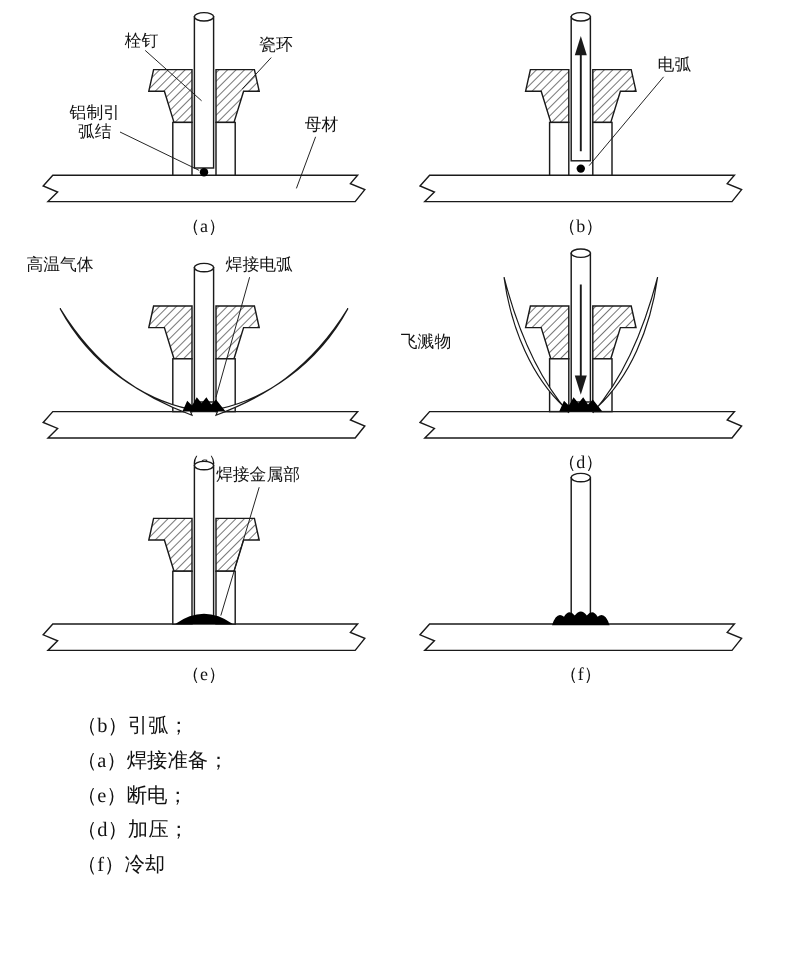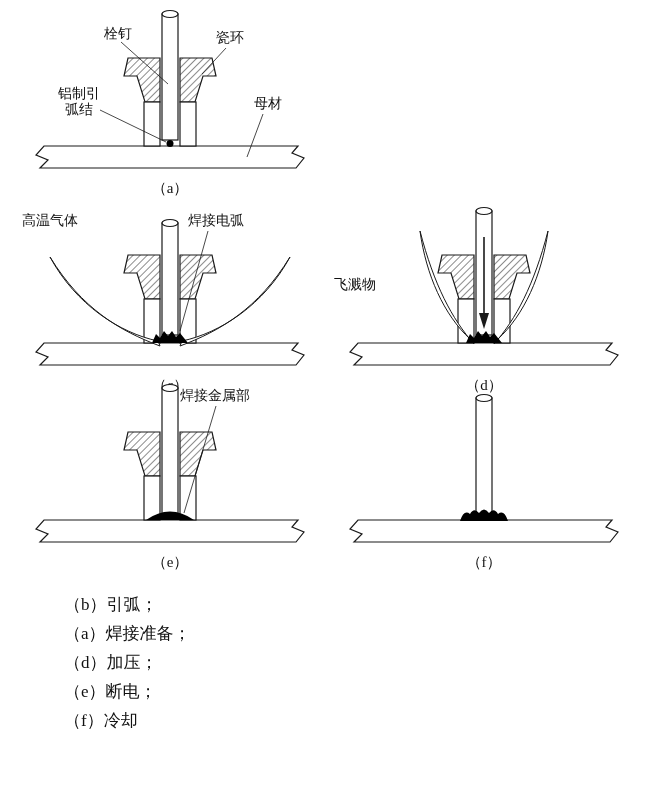--- a/index.html
+++ b/index.html
@@ -48,20 +48,37 @@
       <path class="leader" d="M243,106 L227,149"></path>
       <text x="84" y="30">栓钉</text>
       <text x="196" y="34">瓷环</text>
       <text x="38" y="90">铝制引</text>
       <text x="45" y="106">弧结</text>
       <text x="234" y="100">母材</text>
       <text class="caption" x="150" y="185" text-anchor="middle">（a）</text>
     </svg>
   </div>
 
+  <div class="panel" style="left:334px;top:8px">
+    <svg viewBox="0 0 300 195">
+      <path class="shape" d="M24,138 H278 L272,145 L284,150 L276,160 H20 L28,152 L16,147 Z"></path>
+      <path class="hatched" d="M140,50 L140,94 L125,94 L117,68 L104,68 L108,50 Z"></path>
+      <path class="hatched" d="M160,50 L160,94 L175,94 L183,68 L196,68 L192,50 Z"></path>
+      <rect class="shape" x="124" y="94" width="16" height="44"></rect>
+      <rect class="shape" x="160" y="94" width="16" height="44"></rect>
+      <rect class="shape" x="142" y="6" width="16" height="120"></rect>
+      <ellipse class="shape" cx="150" cy="6" rx="8" ry="3.5"></ellipse>
+      <line class="arrowline" x1="150" y1="118" x2="150" y2="36"></line>
+      <polygon class="arrowhead" points="150,22 145,38 155,38"></polygon>
+      <circle class="black" cx="150" cy="132.5" r="3.5"></circle>
+      <path class="leader" d="M219,56 L157,130"></path>
+      <text x="214" y="50">电弧</text>
+      <text class="caption" x="150" y="185" text-anchor="middle">（b）</text>
+    </svg>
+  </div>
 
   <div class="panel" style="left:20px;top:205px">
     <svg viewBox="0 0 300 195">
       <path class="shape" d="M24,138 H278 L272,145 L284,150 L276,160 H20 L28,152 L16,147 Z"></path>
       <path class="hatched" d="M140,50 L140,94 L125,94 L117,68 L104,68 L108,50 Z"></path>
       <path class="hatched" d="M160,50 L160,94 L175,94 L183,68 L196,68 L192,50 Z"></path>
       <rect class="shape" x="124" y="94" width="16" height="44"></rect>
       <rect class="shape" x="160" y="94" width="16" height="44"></rect>
       <path class="blade" d="M138,136 C100,128 56,100 30,52 C62,104 100,126 140,141 Z"></path>
       <path class="blade" d="M162,136 C200,128 244,100 270,52 C238,104 200,126 160,141 Z"></path>
@@ -116,18 +133,18 @@
       <rect class="shape" x="142" y="16" width="16" height="122"></rect>
       <ellipse class="shape" cx="150" cy="16" rx="8" ry="3.5"></ellipse>
       <path class="black" d="M126,139 Q130,127 136,132 Q140,125 145,131 Q150,124 155,131 Q160,125 164,132 Q170,127 174,139 Z"></path>
       <text class="caption" x="150" y="185" text-anchor="middle">（f）</text>
     </svg>
   </div>
 
   <div class="legend">
     <div>（b）引弧；</div>
     <div>（a）焊接准备；</div>
+    <div>（e）断电；</div>
     <div>（d）加压；</div>
-    <div>（e）断电；</div>
     <div>（f）冷却</div>
   </div>
 
 </div>
 
 </body></html>

